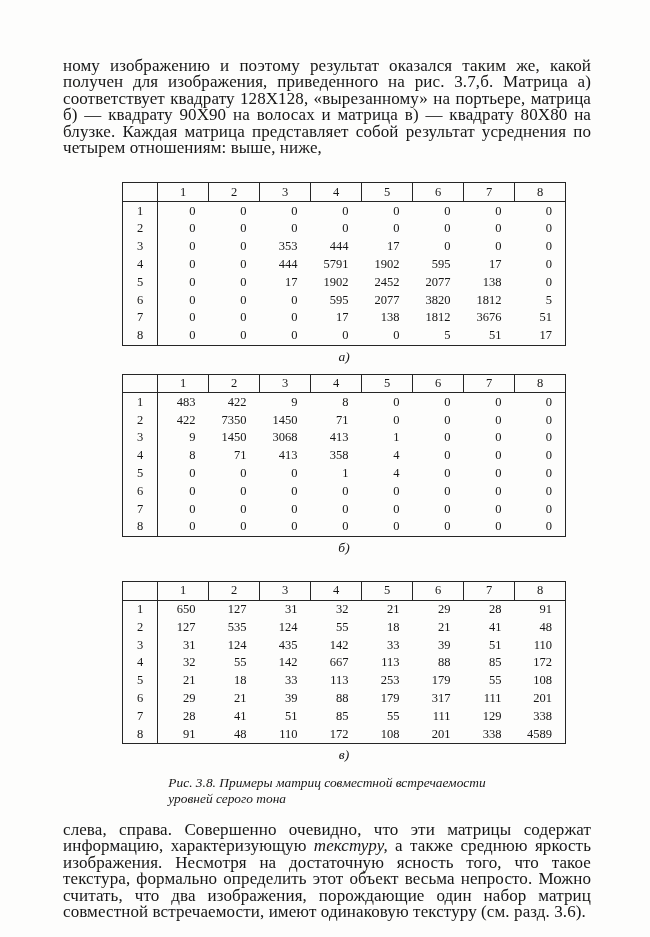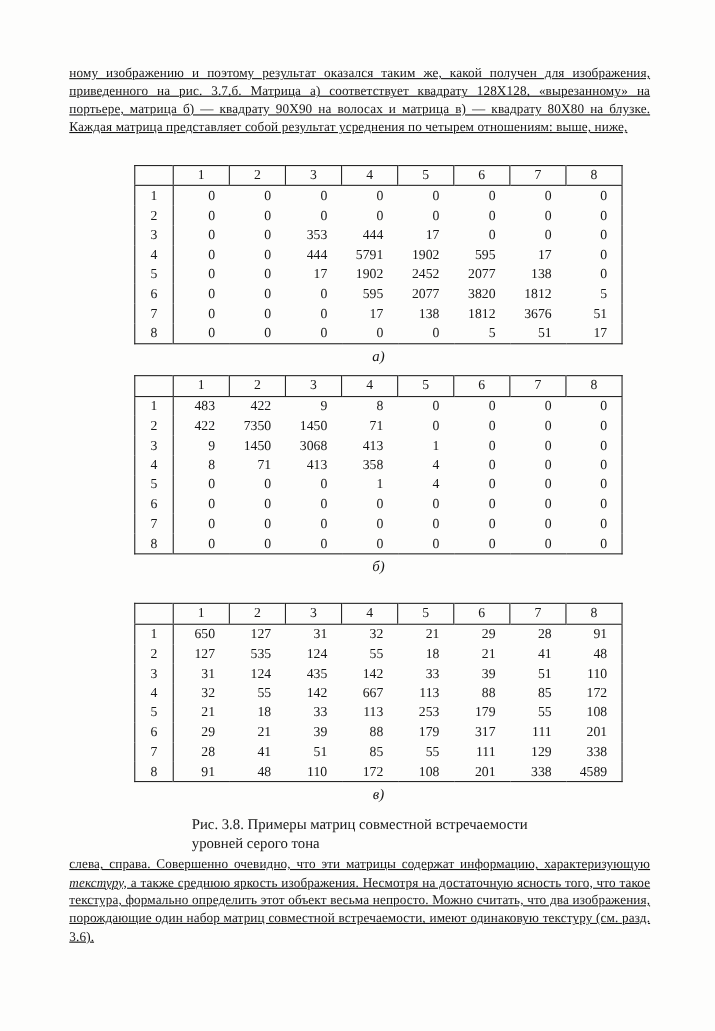--- a/index.html
+++ b/index.html
@@ -14,25 +14,24 @@
     background: #fdfdfc;
     font-family: "Liberation Serif", "DejaVu Serif", serif;
     color: #161616;
     overflow: hidden;
   }
   .content {
     padding: 58px 59px 0 63px;
   }
   .para {
     margin: 0;
-    font-size: 12px;
+    font-size: 17px;
     line-height: 16.4px;
     text-align: justify;
     letter-spacing: 0.1px;
-    text-decoration: underline;
   }
   .figure {
     margin-top: 26px;
   }
   .matrix-block {
     margin-bottom: 9px;
   }
   .matrix-block-v {
     margin-top: 25px;
   }
@@ -80,23 +79,24 @@
     left: 17px;
   }
   .fig-caption {
     margin-top: 12px;
     font-size: 13.4px;
     line-height: 16.5px;
     width: fit-content;
     margin-left: auto;
     margin-right: auto;
     text-align: left;
+    font-style: italic;
   }
   .para-bottom {
-    margin-top: 2px;
+    margin-top: 14px;
   }
 </style>
 </head>
 <body>
 
 <div class="page">
   <div class="content">
 
     <p class="para">ному изображению и поэтому результат оказался таким же, какой получен для изображения, приведенного на рис. 3.7,б. Матрица а) соответствует квадрату 128X128, «вырезанному» на портьере, матрица б) — квадрату 90X90 на волосах и матрица в) — квадрату 80X80 на блузке. Каждая матрица представляет собой результат усреднения по четырем отношениям: выше, ниже,</p>
 

